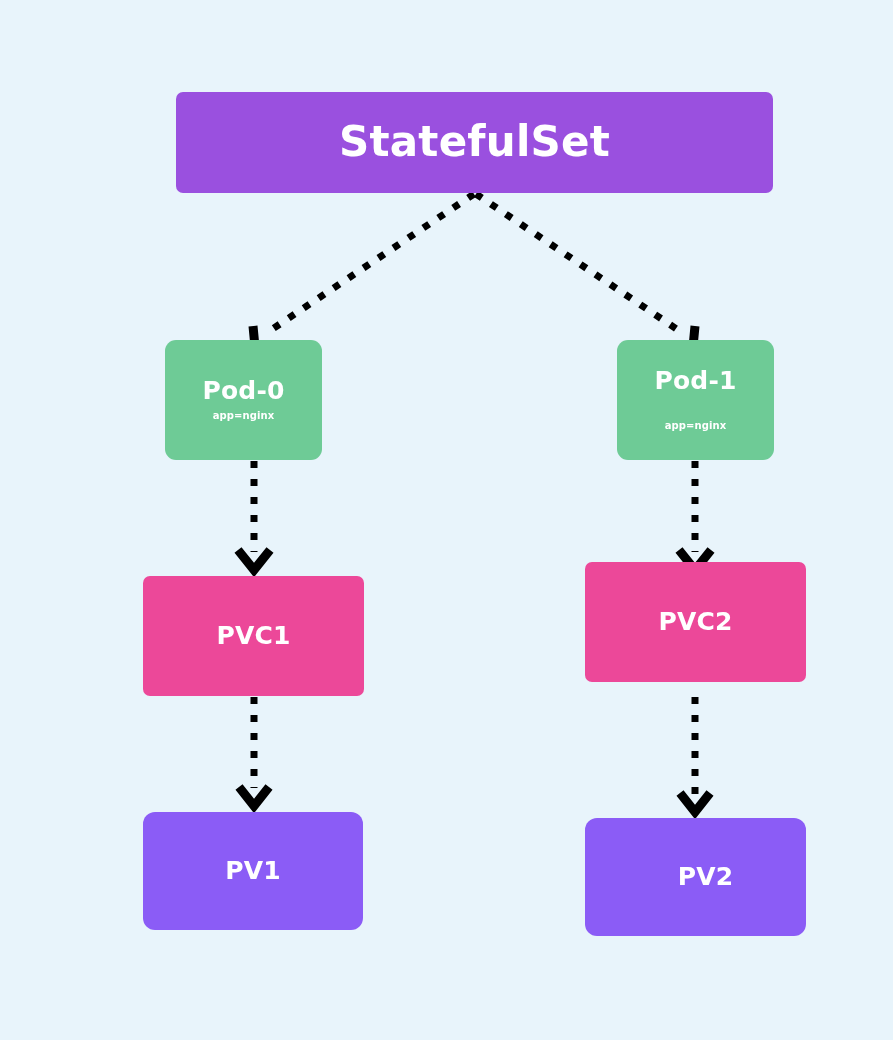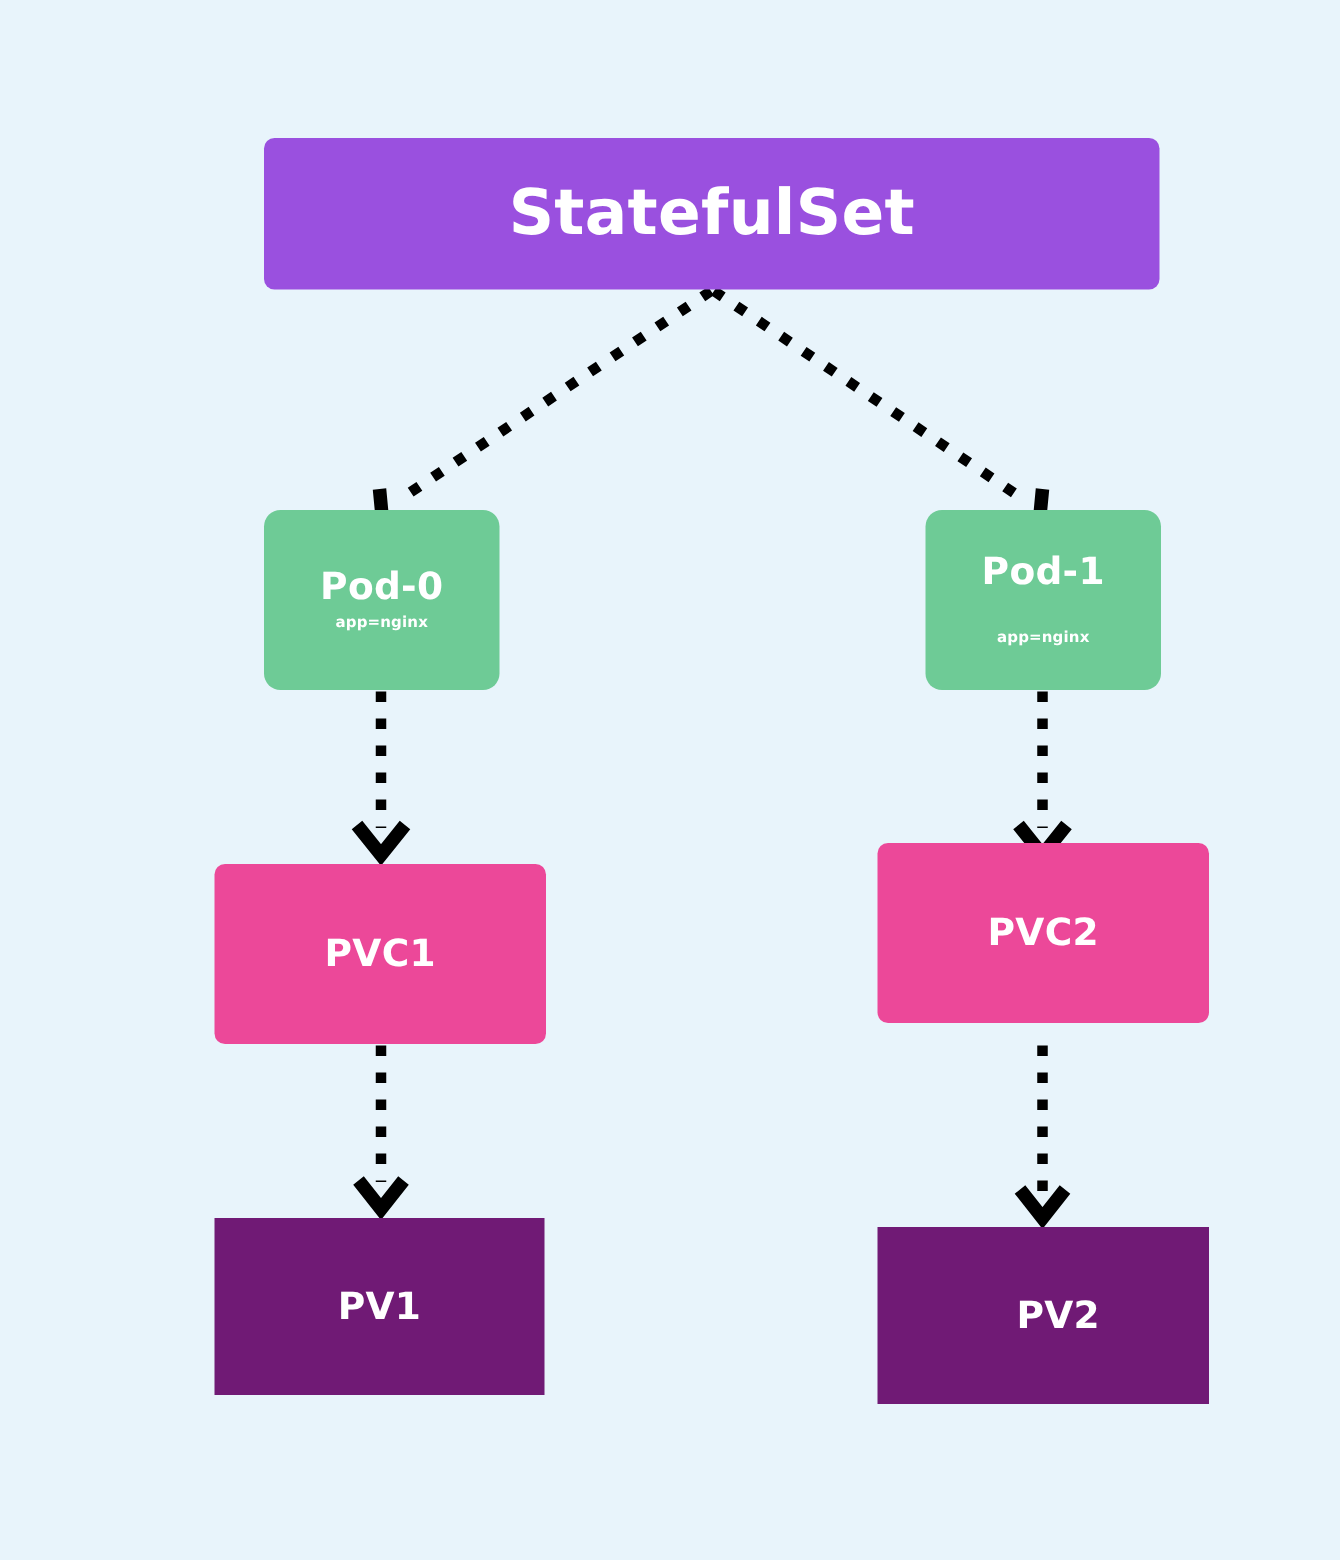--- a/index.html
+++ b/index.html
@@ -60,37 +60,37 @@
   #node-statefulset .title { font-size: 42px; }
 
   
   .pod {
     background: #6ecb96;
     border-radius: 11px;
     width: 157px;
     height: 120px;
   }
   .pod .title { font-size: 25px; }
-  #node-pod-0 { left: 148px; top: 340px; text-align: right; }
+  #node-pod-0 { left: 137px; top: 340px; text-align: right; }
   #node-pod-1 { left: 589px; top: 340px; gap: 20px; }
 
   
   .pvc {
     background: #ec4899;
     border-radius: 7px;
     height: 120px;
   }
   .pvc .title { font-size: 25px; }
   #node-pvc1 { left: 115px; top: 576px; width: 221px; }
   #node-pvc2 { left: 557px; top: 562px; width: 221px; }
 
   
   .pv {
-    background: #701a75;
-    border-radius: 0;
+    background: #8b5cf6;
+    border-radius: 12px;
     height: 118px;
   }
   .pv .title { font-size: 25px; }
   #node-pv1 { left: 115px; top: 812px; width: 220px; }
   #node-pv2 { left: 557px; top: 818px; width: 221px; padding-left: 20px; }
 
   .dotline {
     stroke: #000000;
     stroke-width: 7;
     stroke-linecap: butt;

